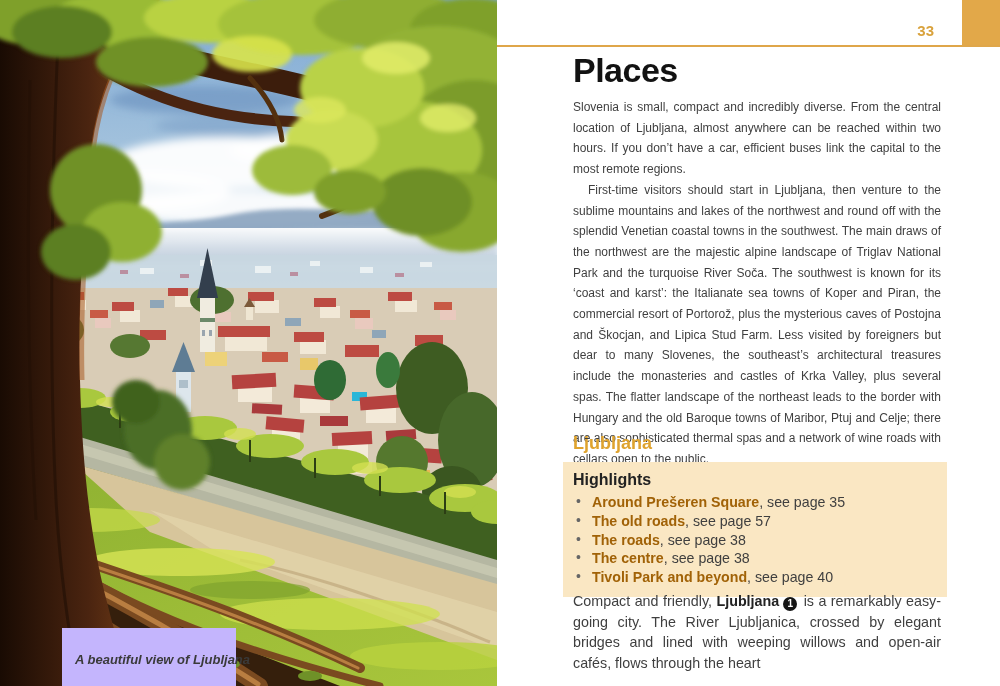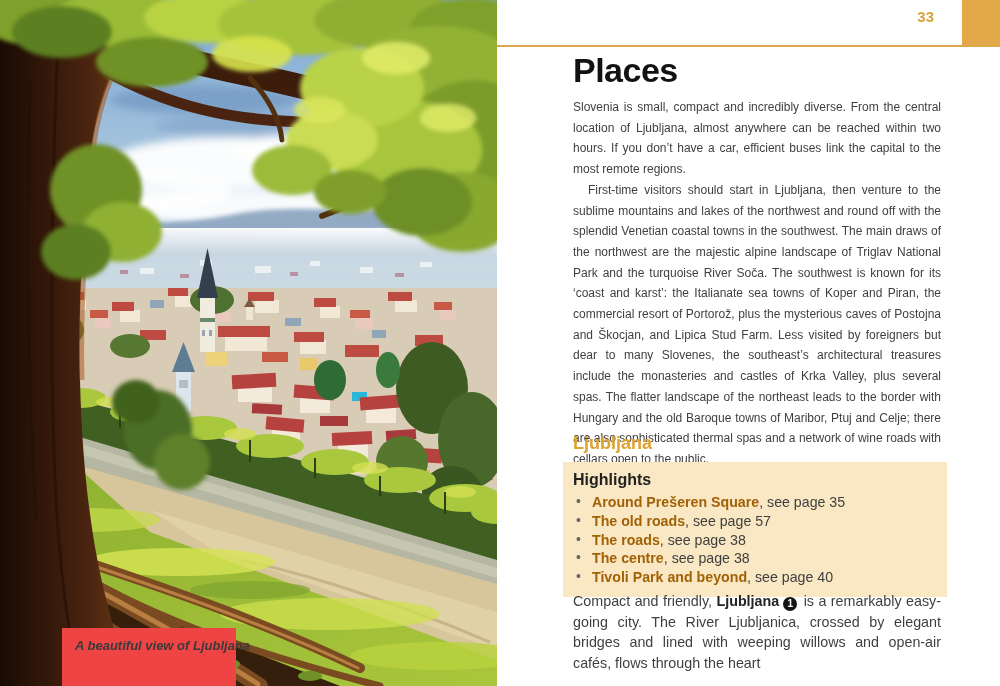--- a/index.html
+++ b/index.html
@@ -7,31 +7,31 @@
   body { font-family:"Liberation Sans", sans-serif; background:#fff; position:relative; overflow:hidden; }
 
   .spread { position:absolute; inset:0; width:1000px; height:686px; background:#fff; }
 
   
   .photo { position:absolute; left:0; top:0; width:497px; height:686px; overflow:hidden; background:#6a7f3a; }
   .photo svg { display:block; width:497px; height:686px; }
 
   .caption-box {
     position:absolute; left:62px; top:628px; width:174px; height:58px;
-    background:#ef4444; padding:10px 12px 0 13px;
+    background:#c4b5fd; padding:24px 12px 0 13px;
   }
   .caption-box .cap {
     font-size:13px; font-weight:bold; font-style:italic; color:#3a3a3a; line-height:16px;
     white-space:nowrap;
   }
 
   
   .rightpage { position:absolute; left:497px; top:0; width:503px; height:686px; background:#ffffff; }
 
-  .folio-num { position:absolute; top:8px; right:66px; font-size:15px; font-weight:bold; color:#d9a23c; }
+  .folio-num { position:absolute; top:22px; right:66px; font-size:15px; font-weight:bold; color:#d9a23c; }
   .folio-block { position:absolute; top:0; right:0; width:38px; height:46px; background:#e2a849; }
   .folio-rule { position:absolute; top:45px; left:0; right:0; height:2px; background:#dfa64a; }
 
   .page-title {
     position:absolute; top:51px; left:76px;
     font-size:34px; font-weight:bold; color:#121212; letter-spacing:-0.5px;
   }
 
   .bodycopy {
     position:absolute; top:97px; left:76px; width:368px;

